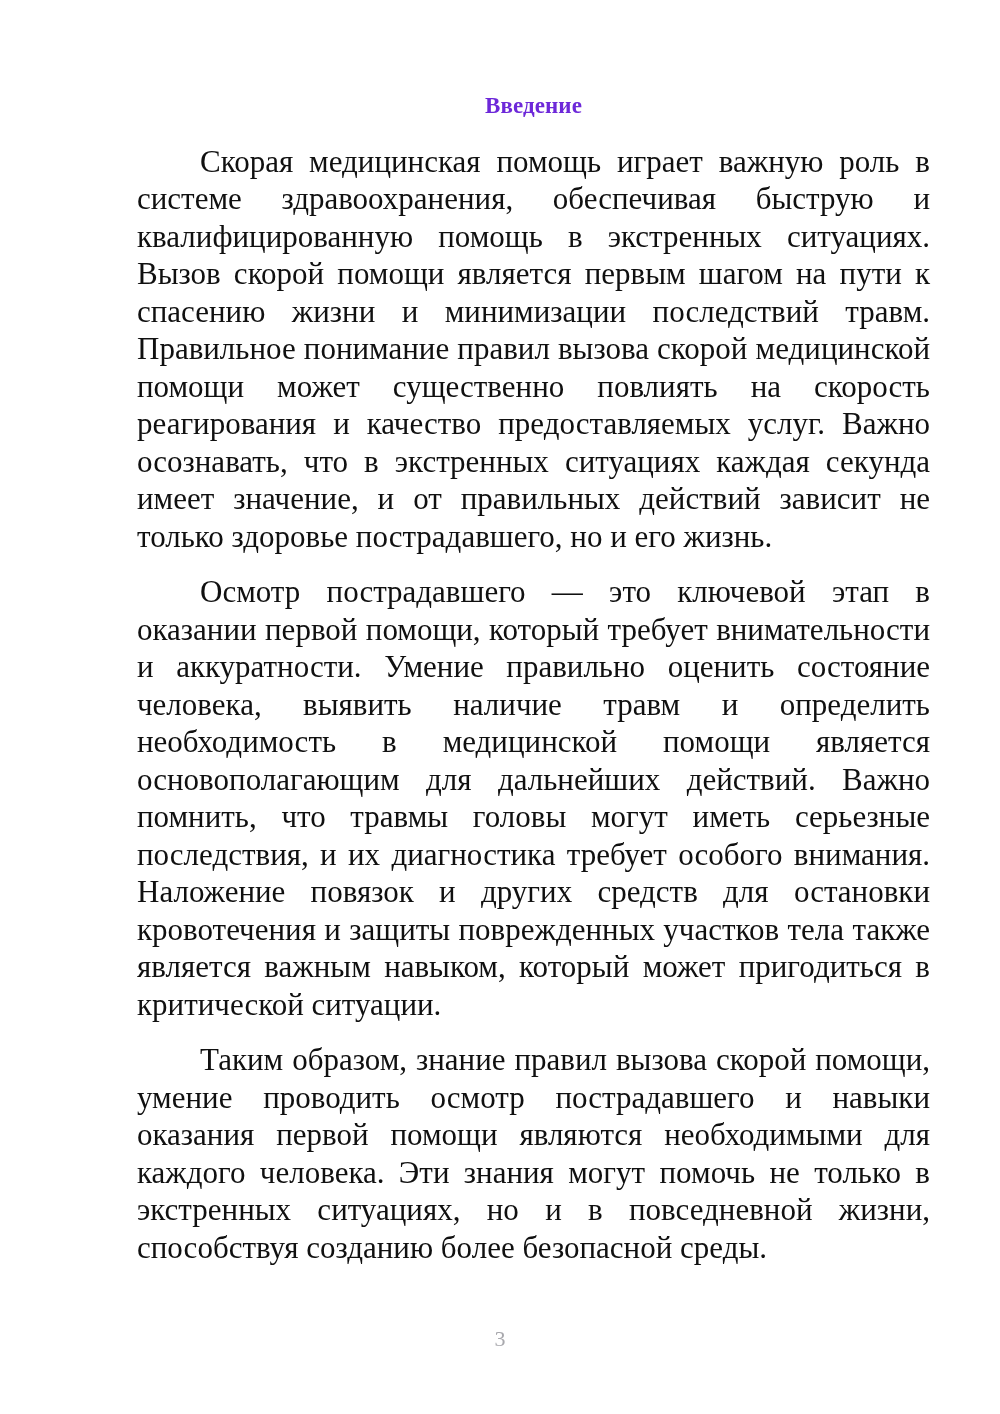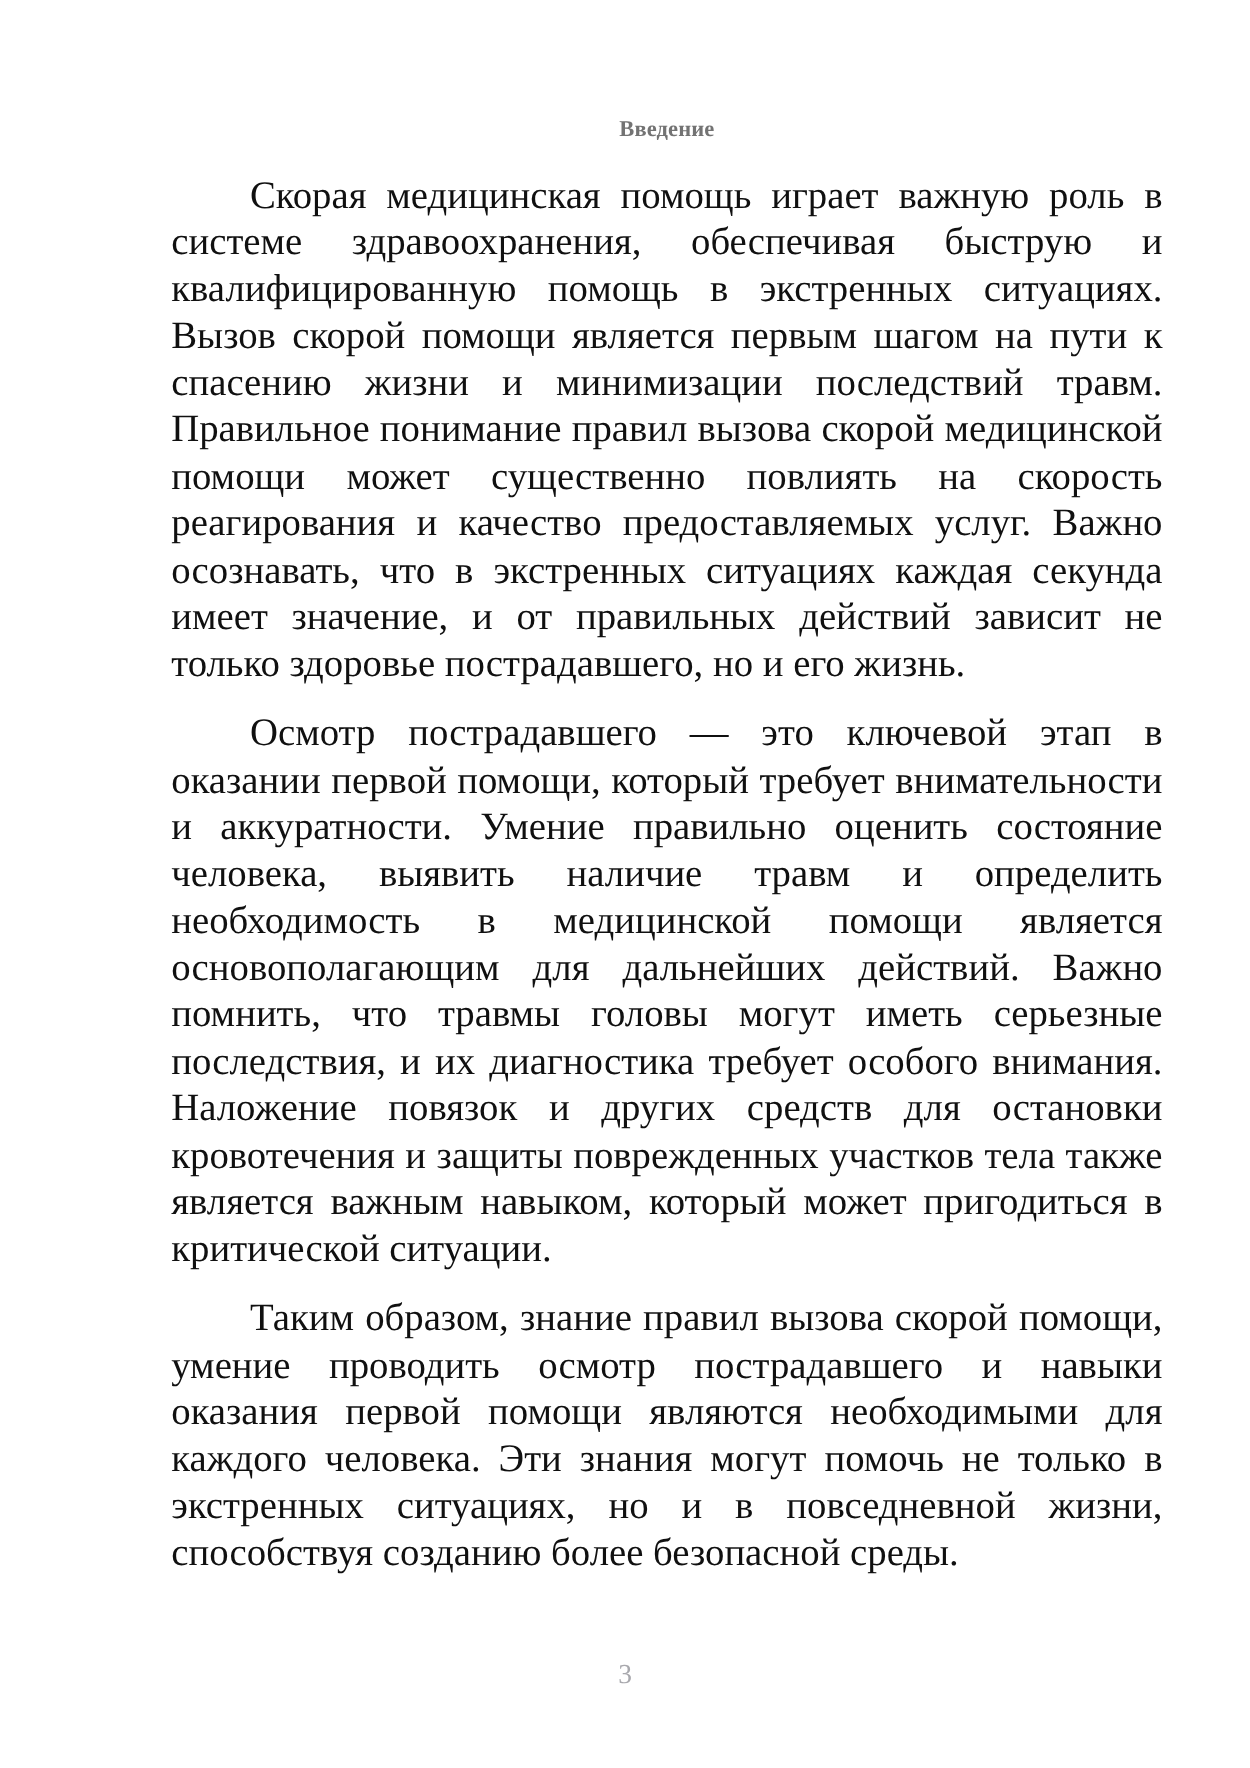--- a/index.html
+++ b/index.html
@@ -22,27 +22,27 @@
   }
 
   .content {
     position: absolute;
     left: 137px;
     top: 92px;
     width: 793px;
   }
 
   .doc-title {
-    font-size: 18px;
+    font-size: 23px;
     font-weight: bold;
     text-align: center;
     line-height: 1.25;
     margin: 0 0 22px 0;
     letter-spacing: 0.1px;
-    color: #737373;
+    color: #6d28d9;
   }
 
   .para {
     font-size: 31px;
     line-height: 37.5px;
     text-align: justify;
     text-justify: inter-word;
     text-indent: 63px;
     margin: 0 0 18px 0;
     color: #101010;

